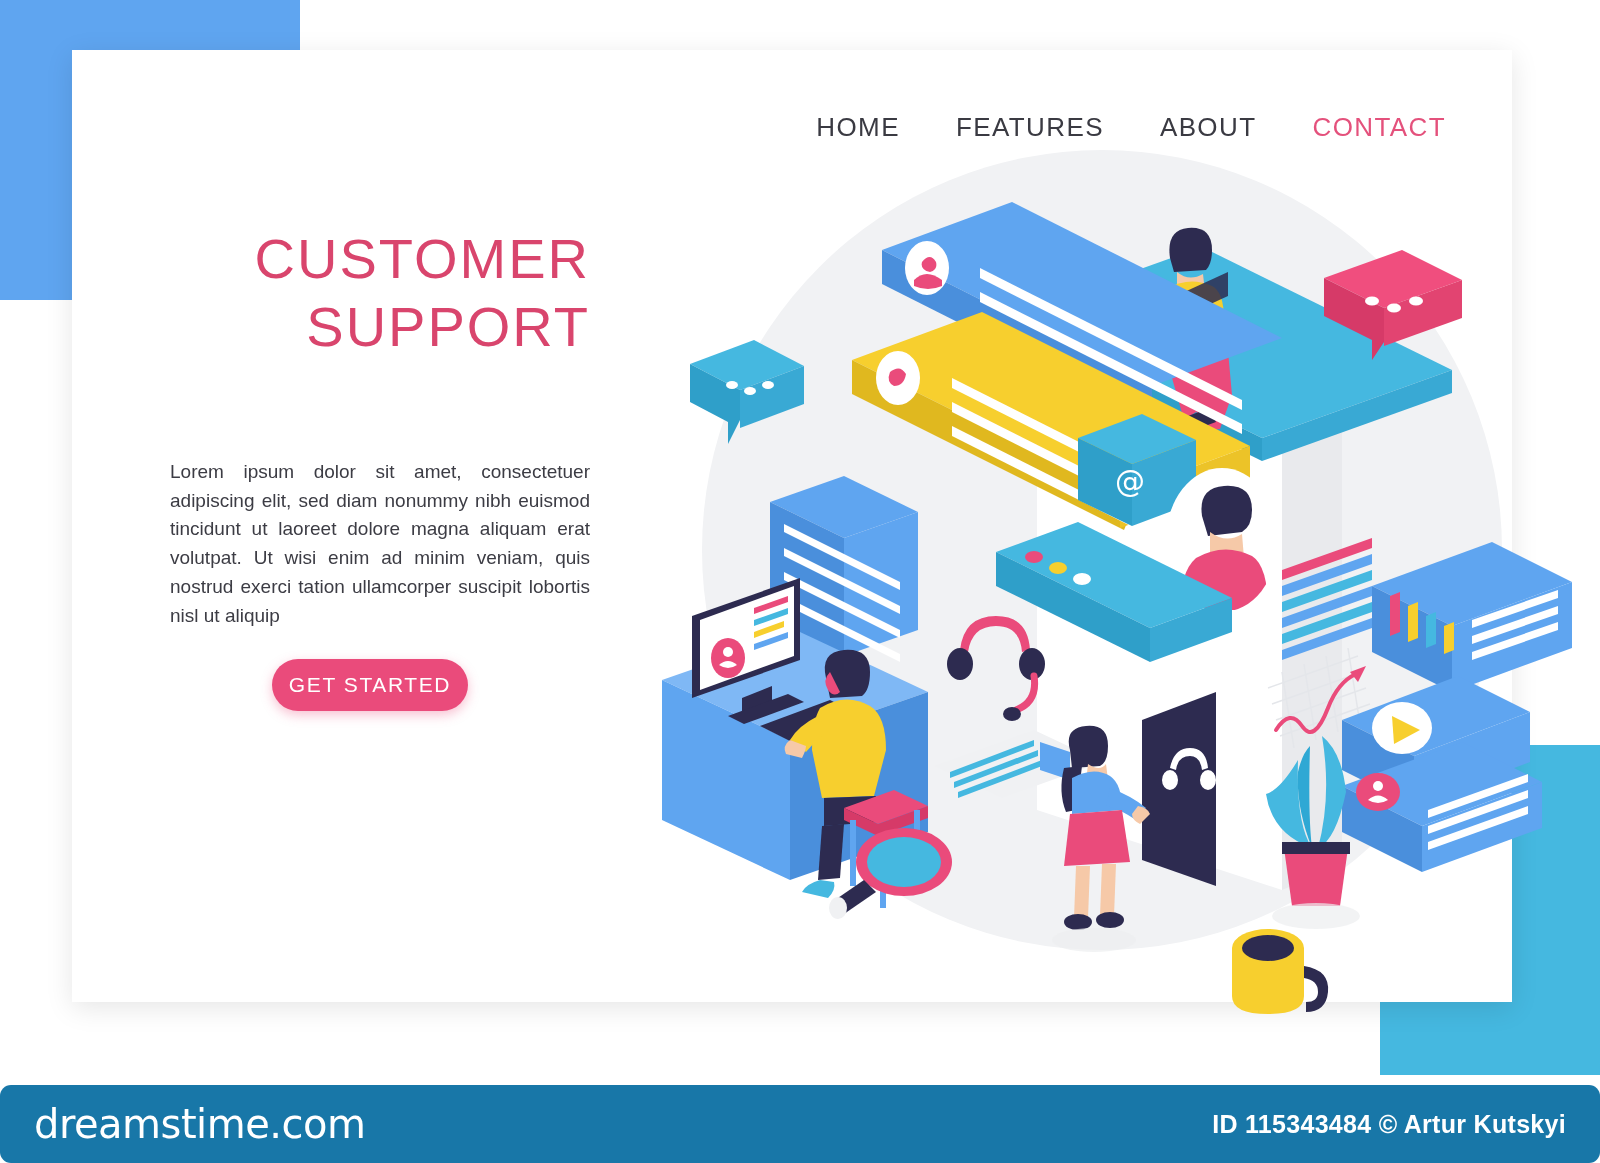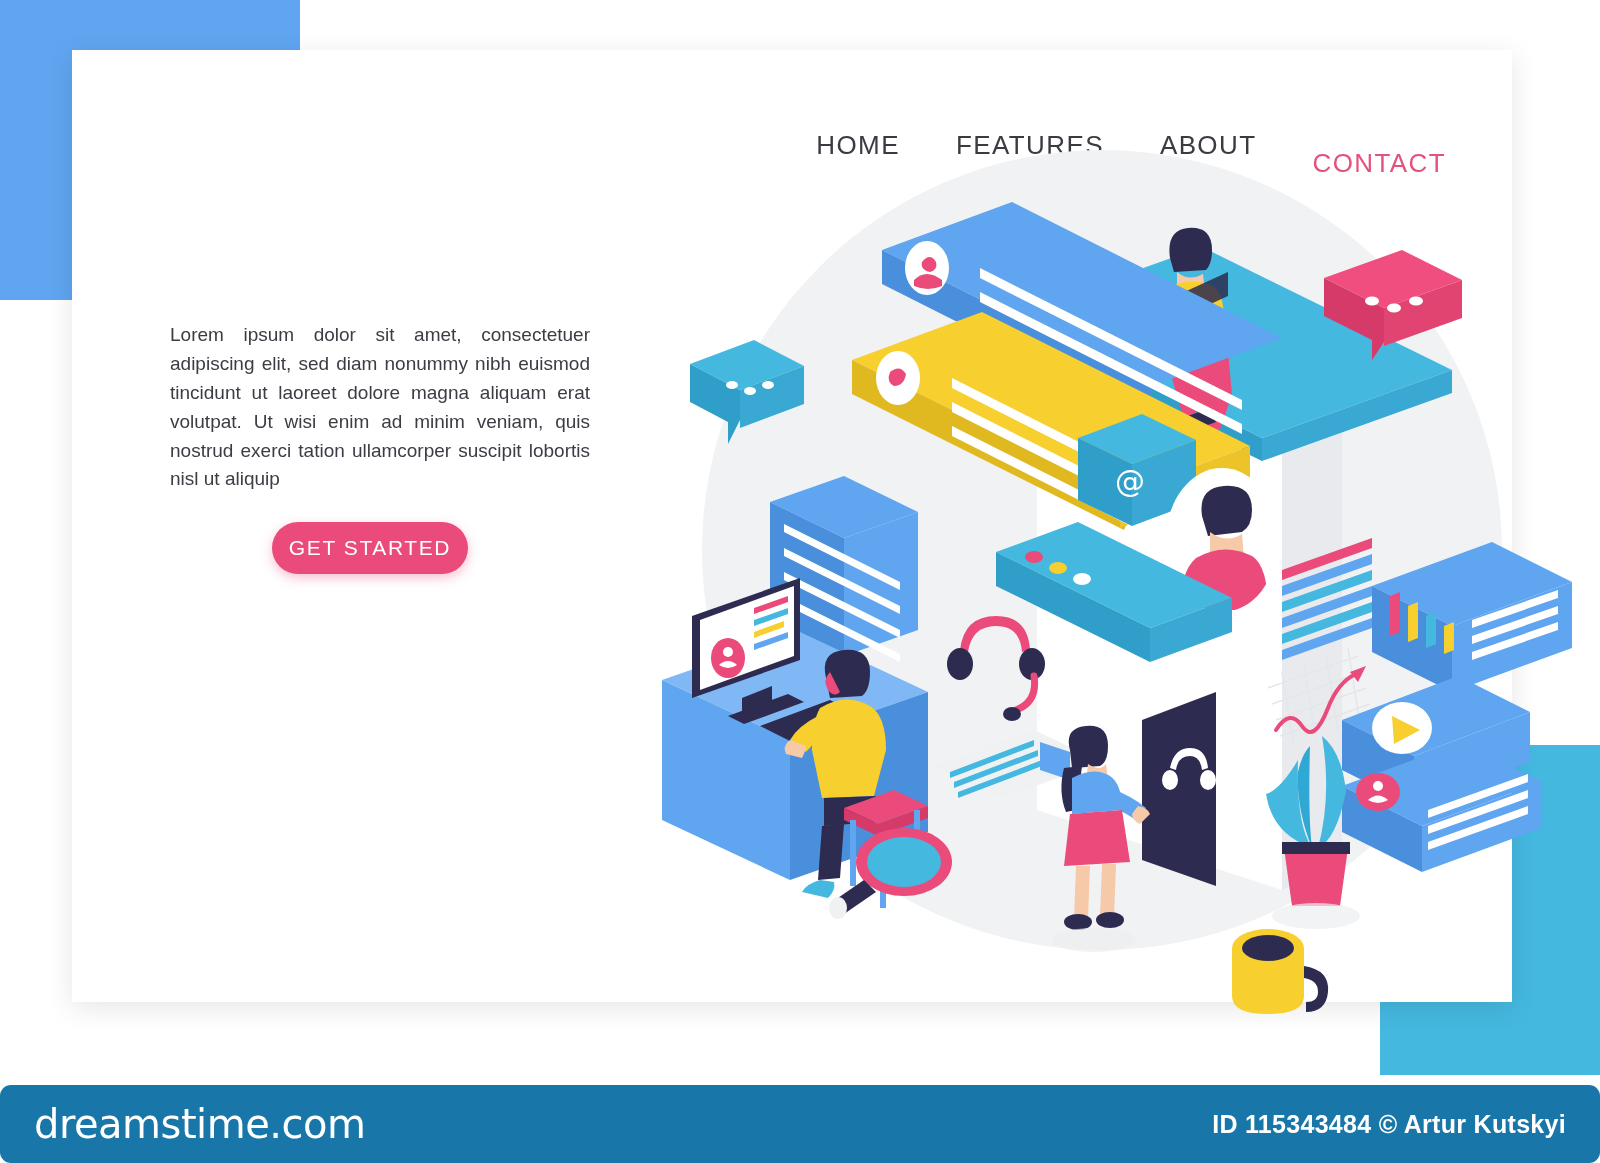--- a/index.html
+++ b/index.html
@@ -14,21 +14,21 @@
            border-radius:120px 0 0 0;}
 
   
   #card{position:absolute;left:72px;top:50px;width:1440px;height:952px;
         background:#ffffff;box-shadow:0 6px 26px rgba(0,0,0,.10);}
 
   
   #nav{position:absolute;right:66px;top:62px;display:flex;gap:56px;align-items:center;}
   .navlink{font-size:26px;letter-spacing:1.4px;color:#3a3a42;font-weight:400;
            cursor:pointer;white-space:nowrap;text-align:center;}
-  .navlink.active{color:#e4517c;margin-top:36px;}
+  .navlink.active{color:#e4517c;}
 
   
   #copy{position:absolute;left:88px;top:175px;width:430px;}
   #headline{font-size:56px;line-height:1.22;letter-spacing:2px;color:#d9456d;
             font-weight:300;text-align:right;margin:0;}
   #para{margin:96px 0 0 10px;font-size:19px;line-height:1.52;color:#3c3c44;
         text-align:justify;}
   #cta{margin:28px 0 0 112px;width:196px;height:52px;border:none;border-radius:26px;
        background:#ea4b7b;color:#ffffff;font-size:21px;letter-spacing:1.6px;
        font-family:inherit;cursor:pointer;box-shadow:0 4px 12px rgba(234,75,123,.35);}
@@ -53,20 +53,21 @@
 <div id="card">
 
   <nav id="nav">
     <span class="navlink">HOME</span>
     <span class="navlink">FEATURES</span>
     <span class="navlink">ABOUT</span>
     <span class="navlink active">CONTACT</span>
   </nav>
 
   <div id="copy">
+    <h1 id="headline">CUSTOMER SUPPORT</h1>
     <p id="para">Lorem ipsum dolor sit amet, consectetuer adipiscing elit, sed diam nonummy nibh euismod tincidunt ut laoreet dolore magna aliquam erat volutpat. Ut wisi enim ad minim veniam, quis nostrud exerci tation ullamcorper suscipit lobortis nisl ut aliquip</p>
     <button id="cta">GET STARTED</button>
   </div>
 
   <div id="art">
     <svg viewBox="0 0 990 900" xmlns="http://www.w3.org/2000/svg">
       <defs>
         <clipPath id="avclip">
             <ellipse cx="640" cy="420" rx="56" ry="72"></ellipse>
           </clipPath>

